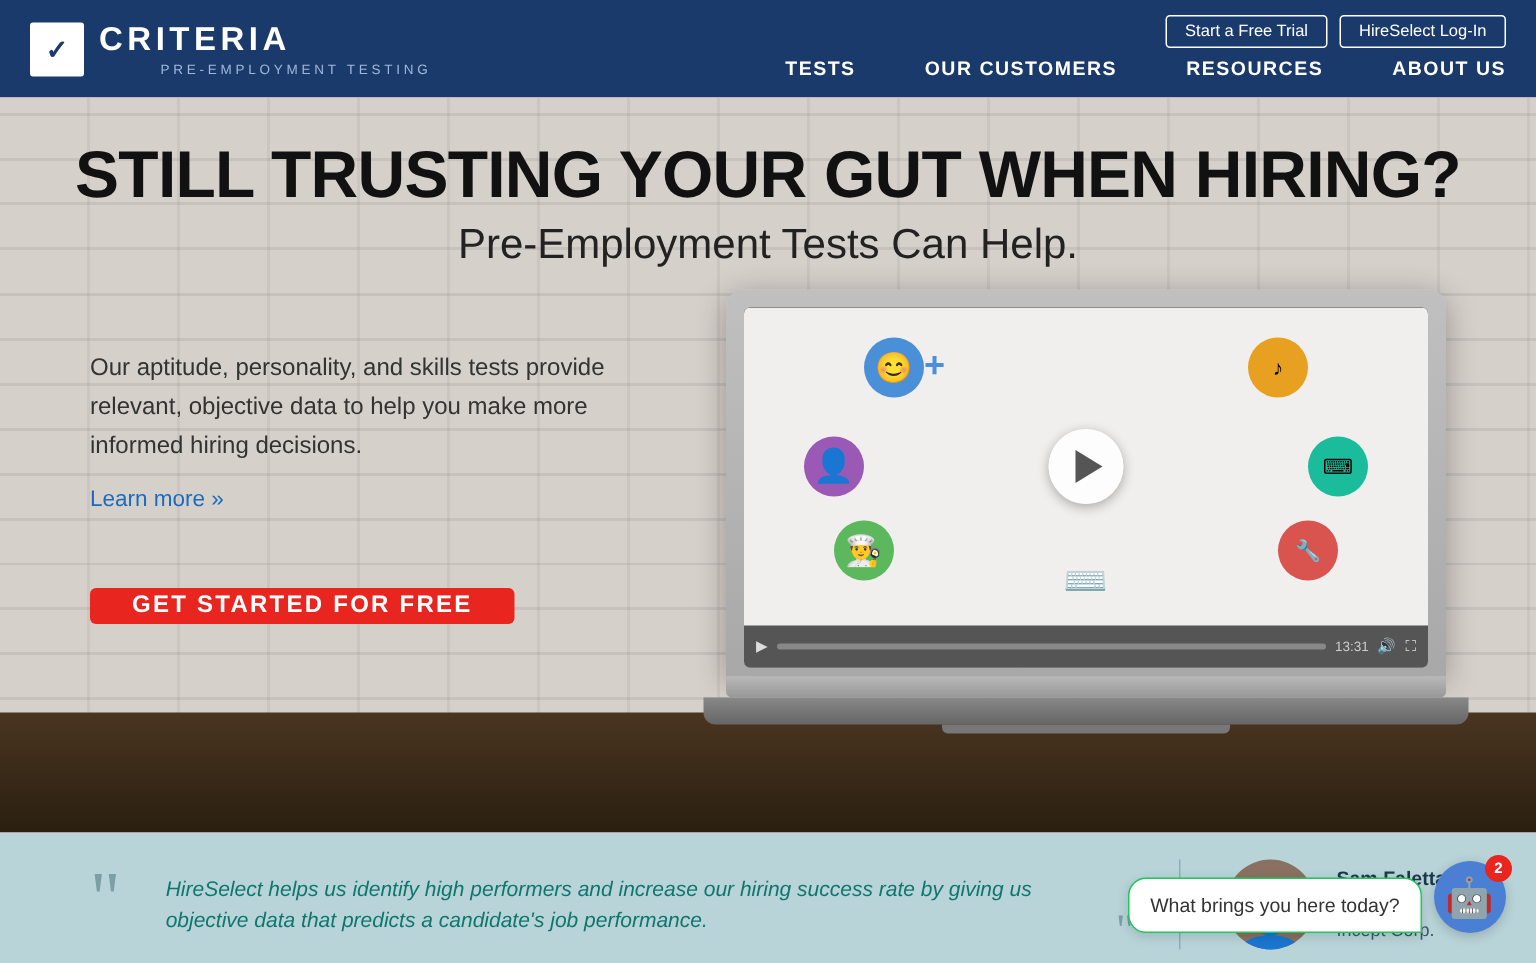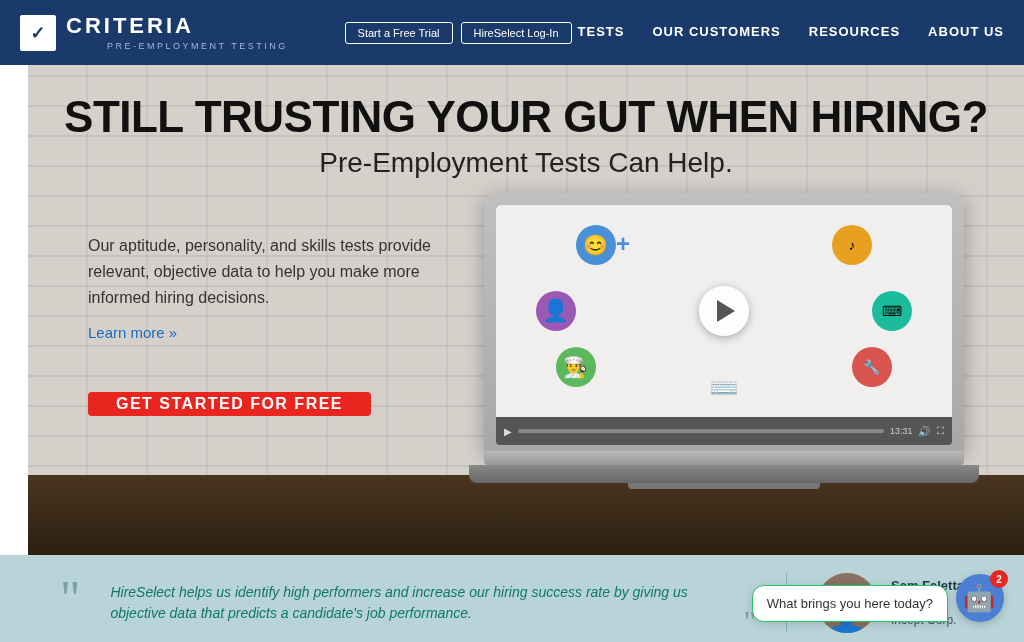--- a/index.html
+++ b/index.html
@@ -41,59 +41,59 @@
     .logo-sub {
       color: #a0b8d8;
       font-size: 9px;
       letter-spacing: 2.5px;
       display: block;
       margin-top: 2px;
       padding-left: 41px;
     }
     .header-right {
       display: flex;
-      flex-direction: row;
+      flex-direction: column;
+      align-items: flex-end;
       gap: 6px;
     }
     .header-top-buttons {
       display: flex;
       gap: 8px;
     }
     .btn-outline-white {
       border: 1.5px solid #fff;
       background: transparent;
       color: #fff;
       padding: 4px 12px;
       font-size: 11px;
       border-radius: 3px;
       cursor: pointer;
       white-space: nowrap;
     }
     .nav-links {
       display: flex;
-      gap: 28px;
+      gap: 46px;
       align-items: center;
     }
     .nav-link {
       color: #fff;
       font-size: 13px;
       font-weight: 600;
       letter-spacing: 1px;
       text-decoration: none;
       cursor: pointer;
       padding-bottom: 2px;
     }
 
     
     .hero {
       position: relative;
       min-height: 490px;
       background: #f0abfc;
       overflow: hidden;
-      margin-left: 28px;
     }
     .hero-brick {
       position: absolute;
       inset: 0;
       background-image: 
         repeating-linear-gradient(
           0deg,
           transparent,
           transparent 28px,
           rgba(150,150,150,0.25) 28px,

